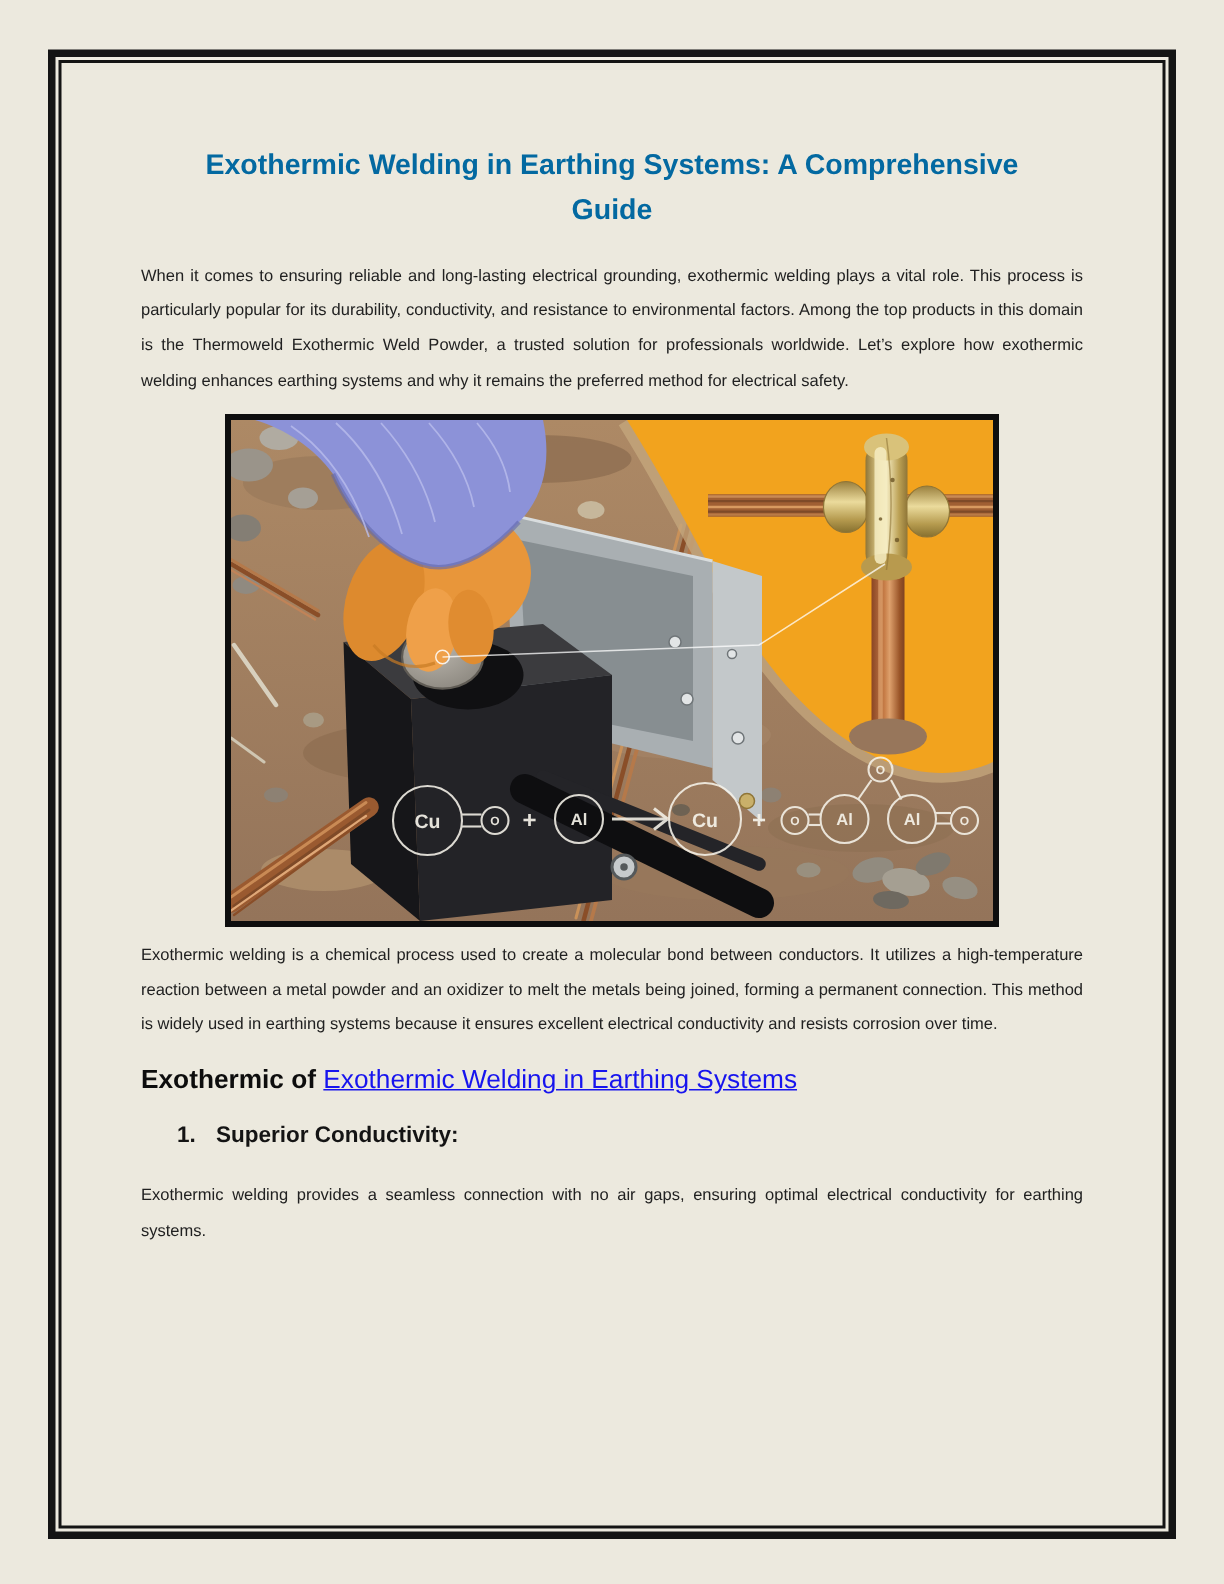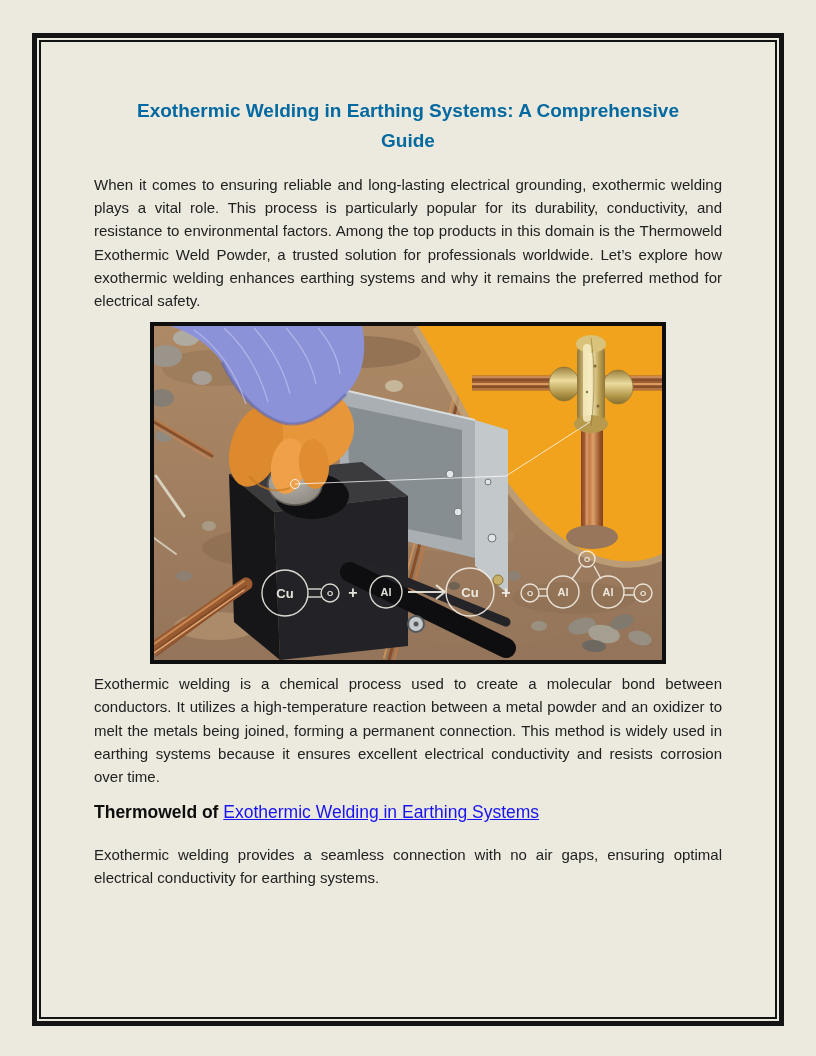--- a/index.html
+++ b/index.html
@@ -14,21 +14,21 @@
   }
   .frame-inner{
     position:absolute;inset:2px;border:2px solid #141414;overflow:hidden;
   }
   .content{padding:54px 53px 0 53px;}
   .title{
     font-size:19px;line-height:30px;font-weight:bold;color:#0369a1;
     text-align:center;max-width:600px;margin:0 auto;
   }
   .para{
-    font-size:15px;line-height:23.2px;color:#212121;
+    font-size:11px;line-height:23.2px;color:#212121;
     text-align:justify;margin:16px 0 0 0;
   }
   .photo-frame{
     width:516px;height:342px;border:4px solid #0E0E0E;box-sizing:border-box;
     margin:10px auto 0 auto;background:#A07D5E;overflow:hidden;
   }
   .heading{
     font-size:17.5px;line-height:22px;font-weight:bold;color:#0D0D0D;
     margin:27px 0 0 0;
   }
@@ -280,20 +280,21 @@
             <text x="433" y="236" font-size="8">O</text>
             <text x="454" y="270" font-size="11">Al</text>
             <text x="489" y="270" font-size="8">O</text>
           </g>
         </svg>
       </div>
 
 
       <p class="para p-what">Exothermic welding is a chemical process used to create a molecular bond between conductors. It utilizes a high-temperature reaction between a metal powder and an oxidizer to melt the metals being joined, forming a permanent connection. This method is widely used in earthing systems because it ensures excellent electrical conductivity and resists corrosion over time.</p>
 
-      <div class="heading heading-adv"><span>Thermoweld of </span><a href="#" class="doc-link">Exothermic Welding in Earthing Systems</a></div>
-
+      <div class="heading heading-adv"><span>Exothermic of </span><a href="#" class="doc-link">Exothermic Welding in Earthing Systems</a></div>
+
+      <div class="list-item"><span class="num">1.</span><span>Superior Conductivity:</span></div>
 
       <p class="para p-last">Exothermic welding provides a seamless connection with no air gaps, ensuring optimal electrical conductivity for earthing systems.</p>
 
     </div>
   </div>
 </div>
 
 </body></html>

